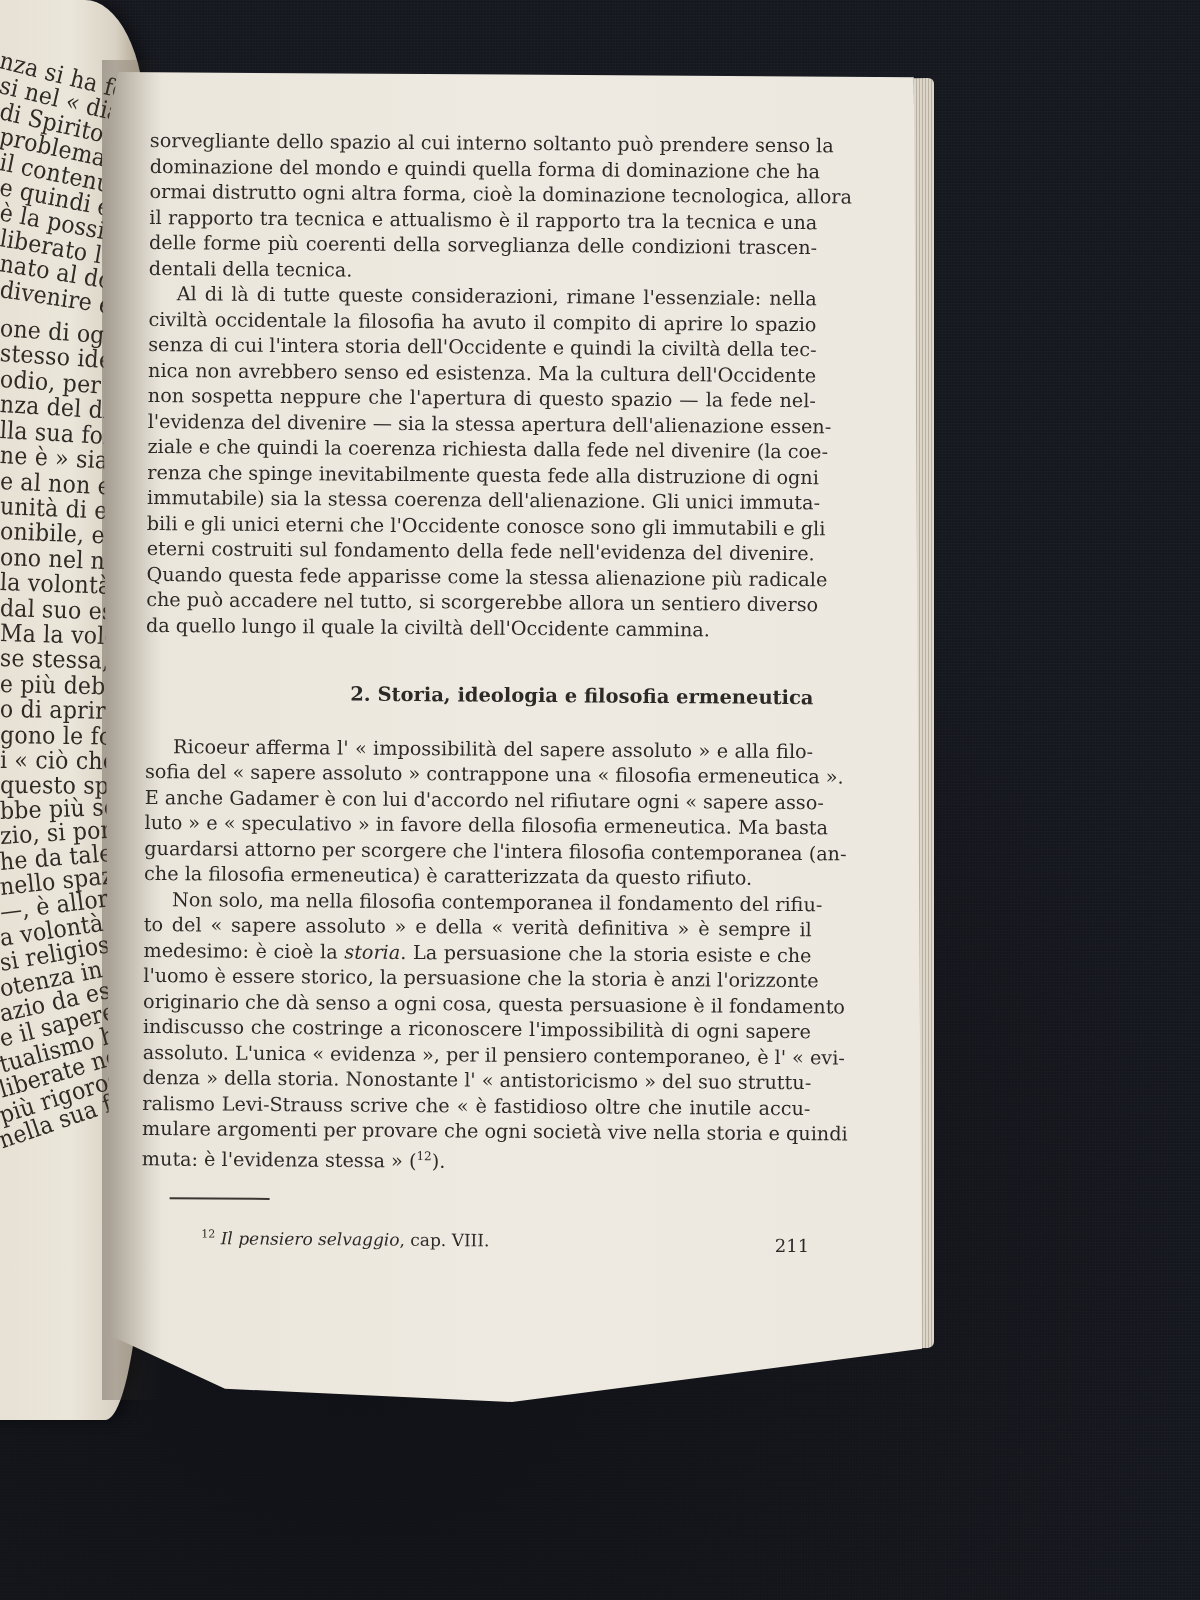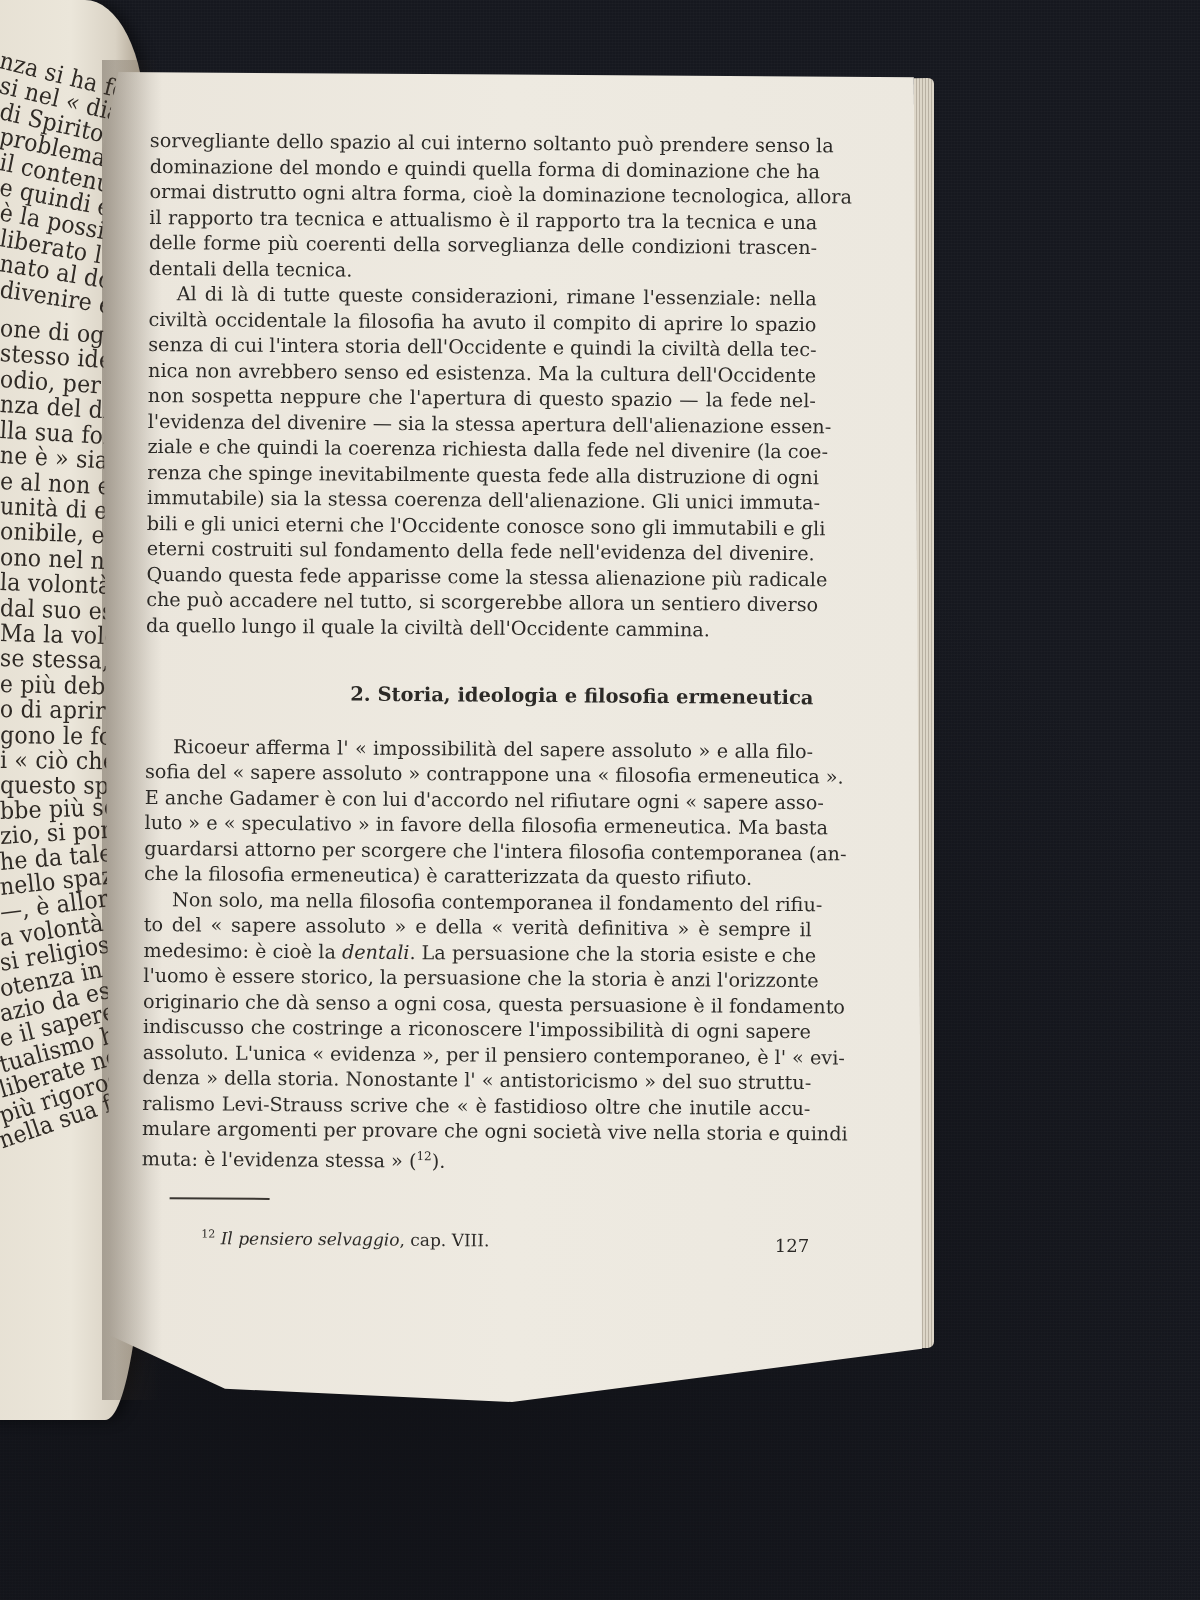--- a/index.html
+++ b/index.html
@@ -157,32 +157,32 @@
     <span class="line">sofia del « sapere assoluto » contrappone una « filosofia ermeneutica ».</span>
     <span class="line">E anche Gadamer è con lui d'accordo nel rifiutare ogni « sapere asso-</span>
     <span class="line">luto » e « speculativo » in favore della filosofia ermeneutica. Ma basta</span>
     <span class="line">guardarsi attorno per scorgere che l'intera filosofia contemporanea (an-</span>
     <span class="line last">che la filosofia ermeneutica) è caratterizzata da questo rifiuto.</span>
   </div>
 
   <div class="para">
     <span class="line" style="padding-left:28px">Non solo, ma nella filosofia contemporanea il fondamento del rifiu-</span>
     <span class="line">to del « sapere assoluto » e della « verità definitiva » è sempre il</span>
-    <span class="line"><span>medesimo: è cioè la </span><span class="italic">dentali</span><span>. La persuasione che la storia esiste e che</span></span>
+    <span class="line"><span>medesimo: è cioè la </span><span class="italic">storia</span><span>. La persuasione che la storia esiste e che</span></span>
     <span class="line">l'uomo è essere storico, la persuasione che la storia è anzi l'orizzonte</span>
     <span class="line">originario che dà senso a ogni cosa, questa persuasione è il fondamento</span>
     <span class="line">indiscusso che costringe a riconoscere l'impossibilità di ogni sapere</span>
     <span class="line">assoluto. L'unica « evidenza », per il pensiero contemporaneo, è l' « evi-</span>
     <span class="line">denza » della storia. Nonostante l' « antistoricismo » del suo struttu-</span>
     <span class="line">ralismo Levi-Strauss scrive che « è fastidioso oltre che inutile accu-</span>
     <span class="line">mulare argomenti per provare che ogni società vive nella storia e quindi</span>
     <span class="line last"><span>muta: è l'evidenza stessa » (</span><sup style="font-size:12px">12</sup><span>).</span></span>
   </div>
 
   <div class="footnote-rule"></div>
 
   <div class="footnote">
     <sup>12</sup>
     <span class="italic">Il pensiero selvaggio</span><span>, cap. VIII.</span>
   </div>
 
-  <div class="page-number">127</div>
+  <div class="page-number">211</div>
 </div>
 
 </body></html>

